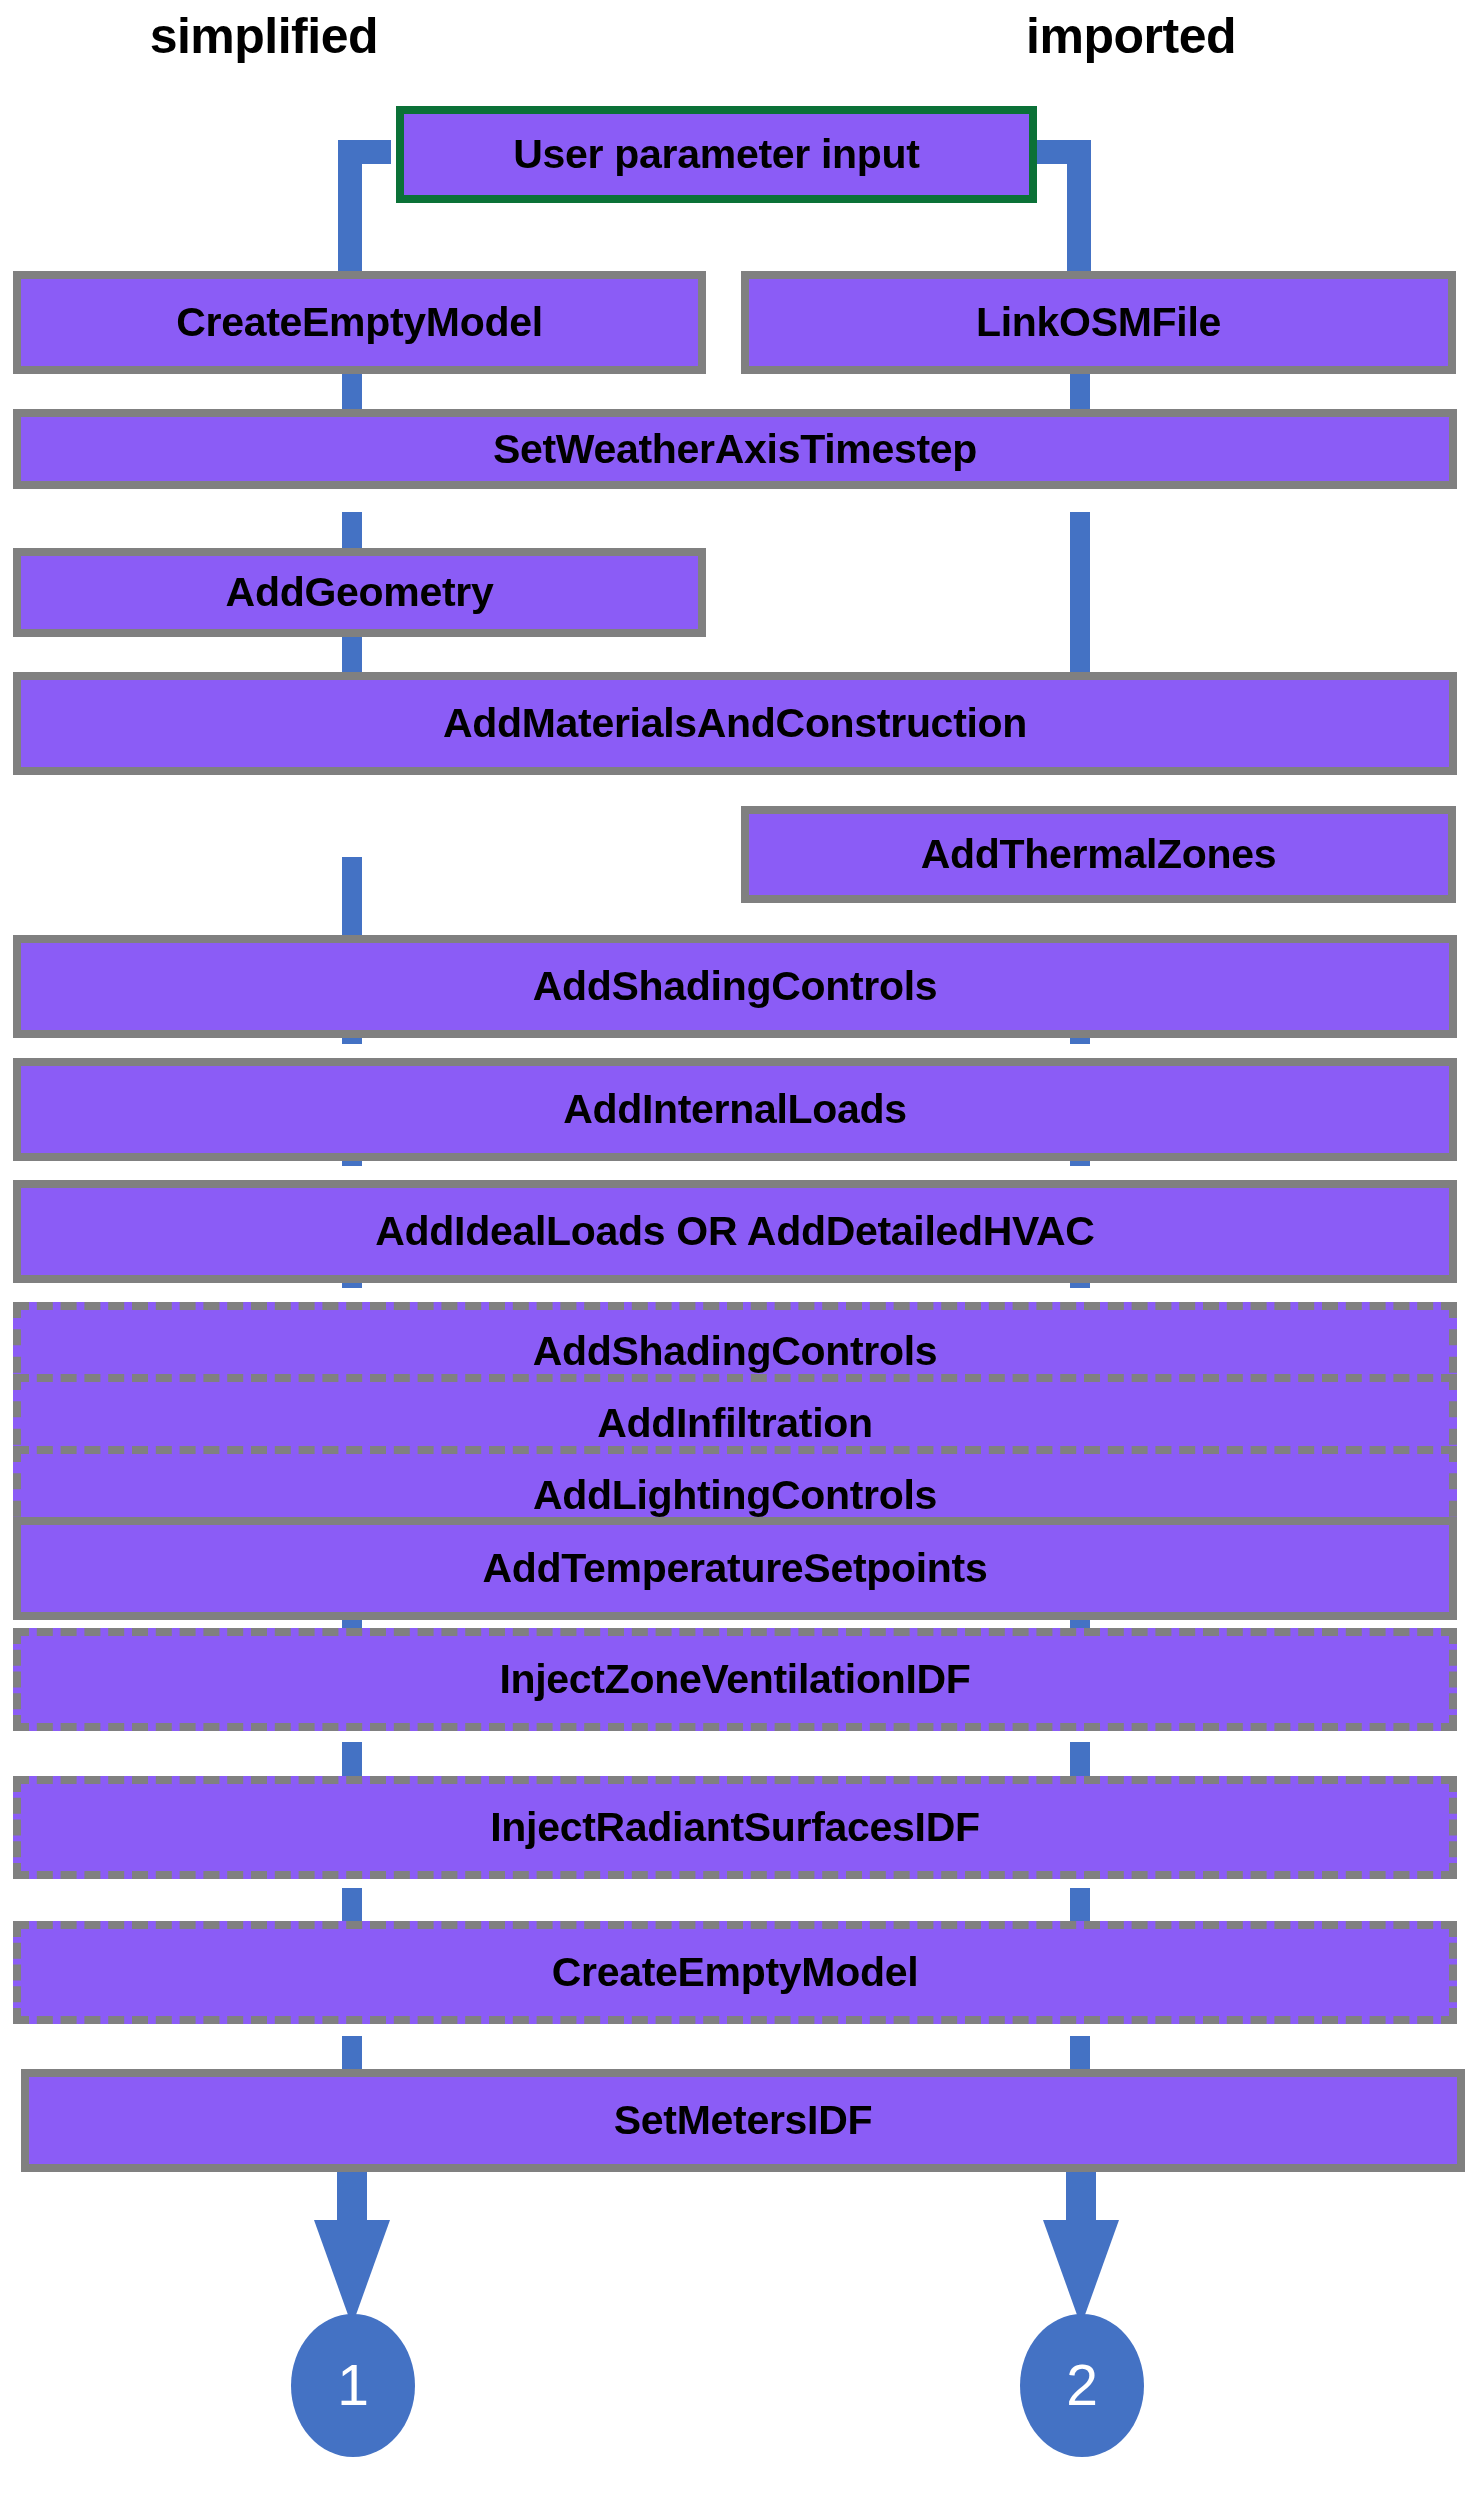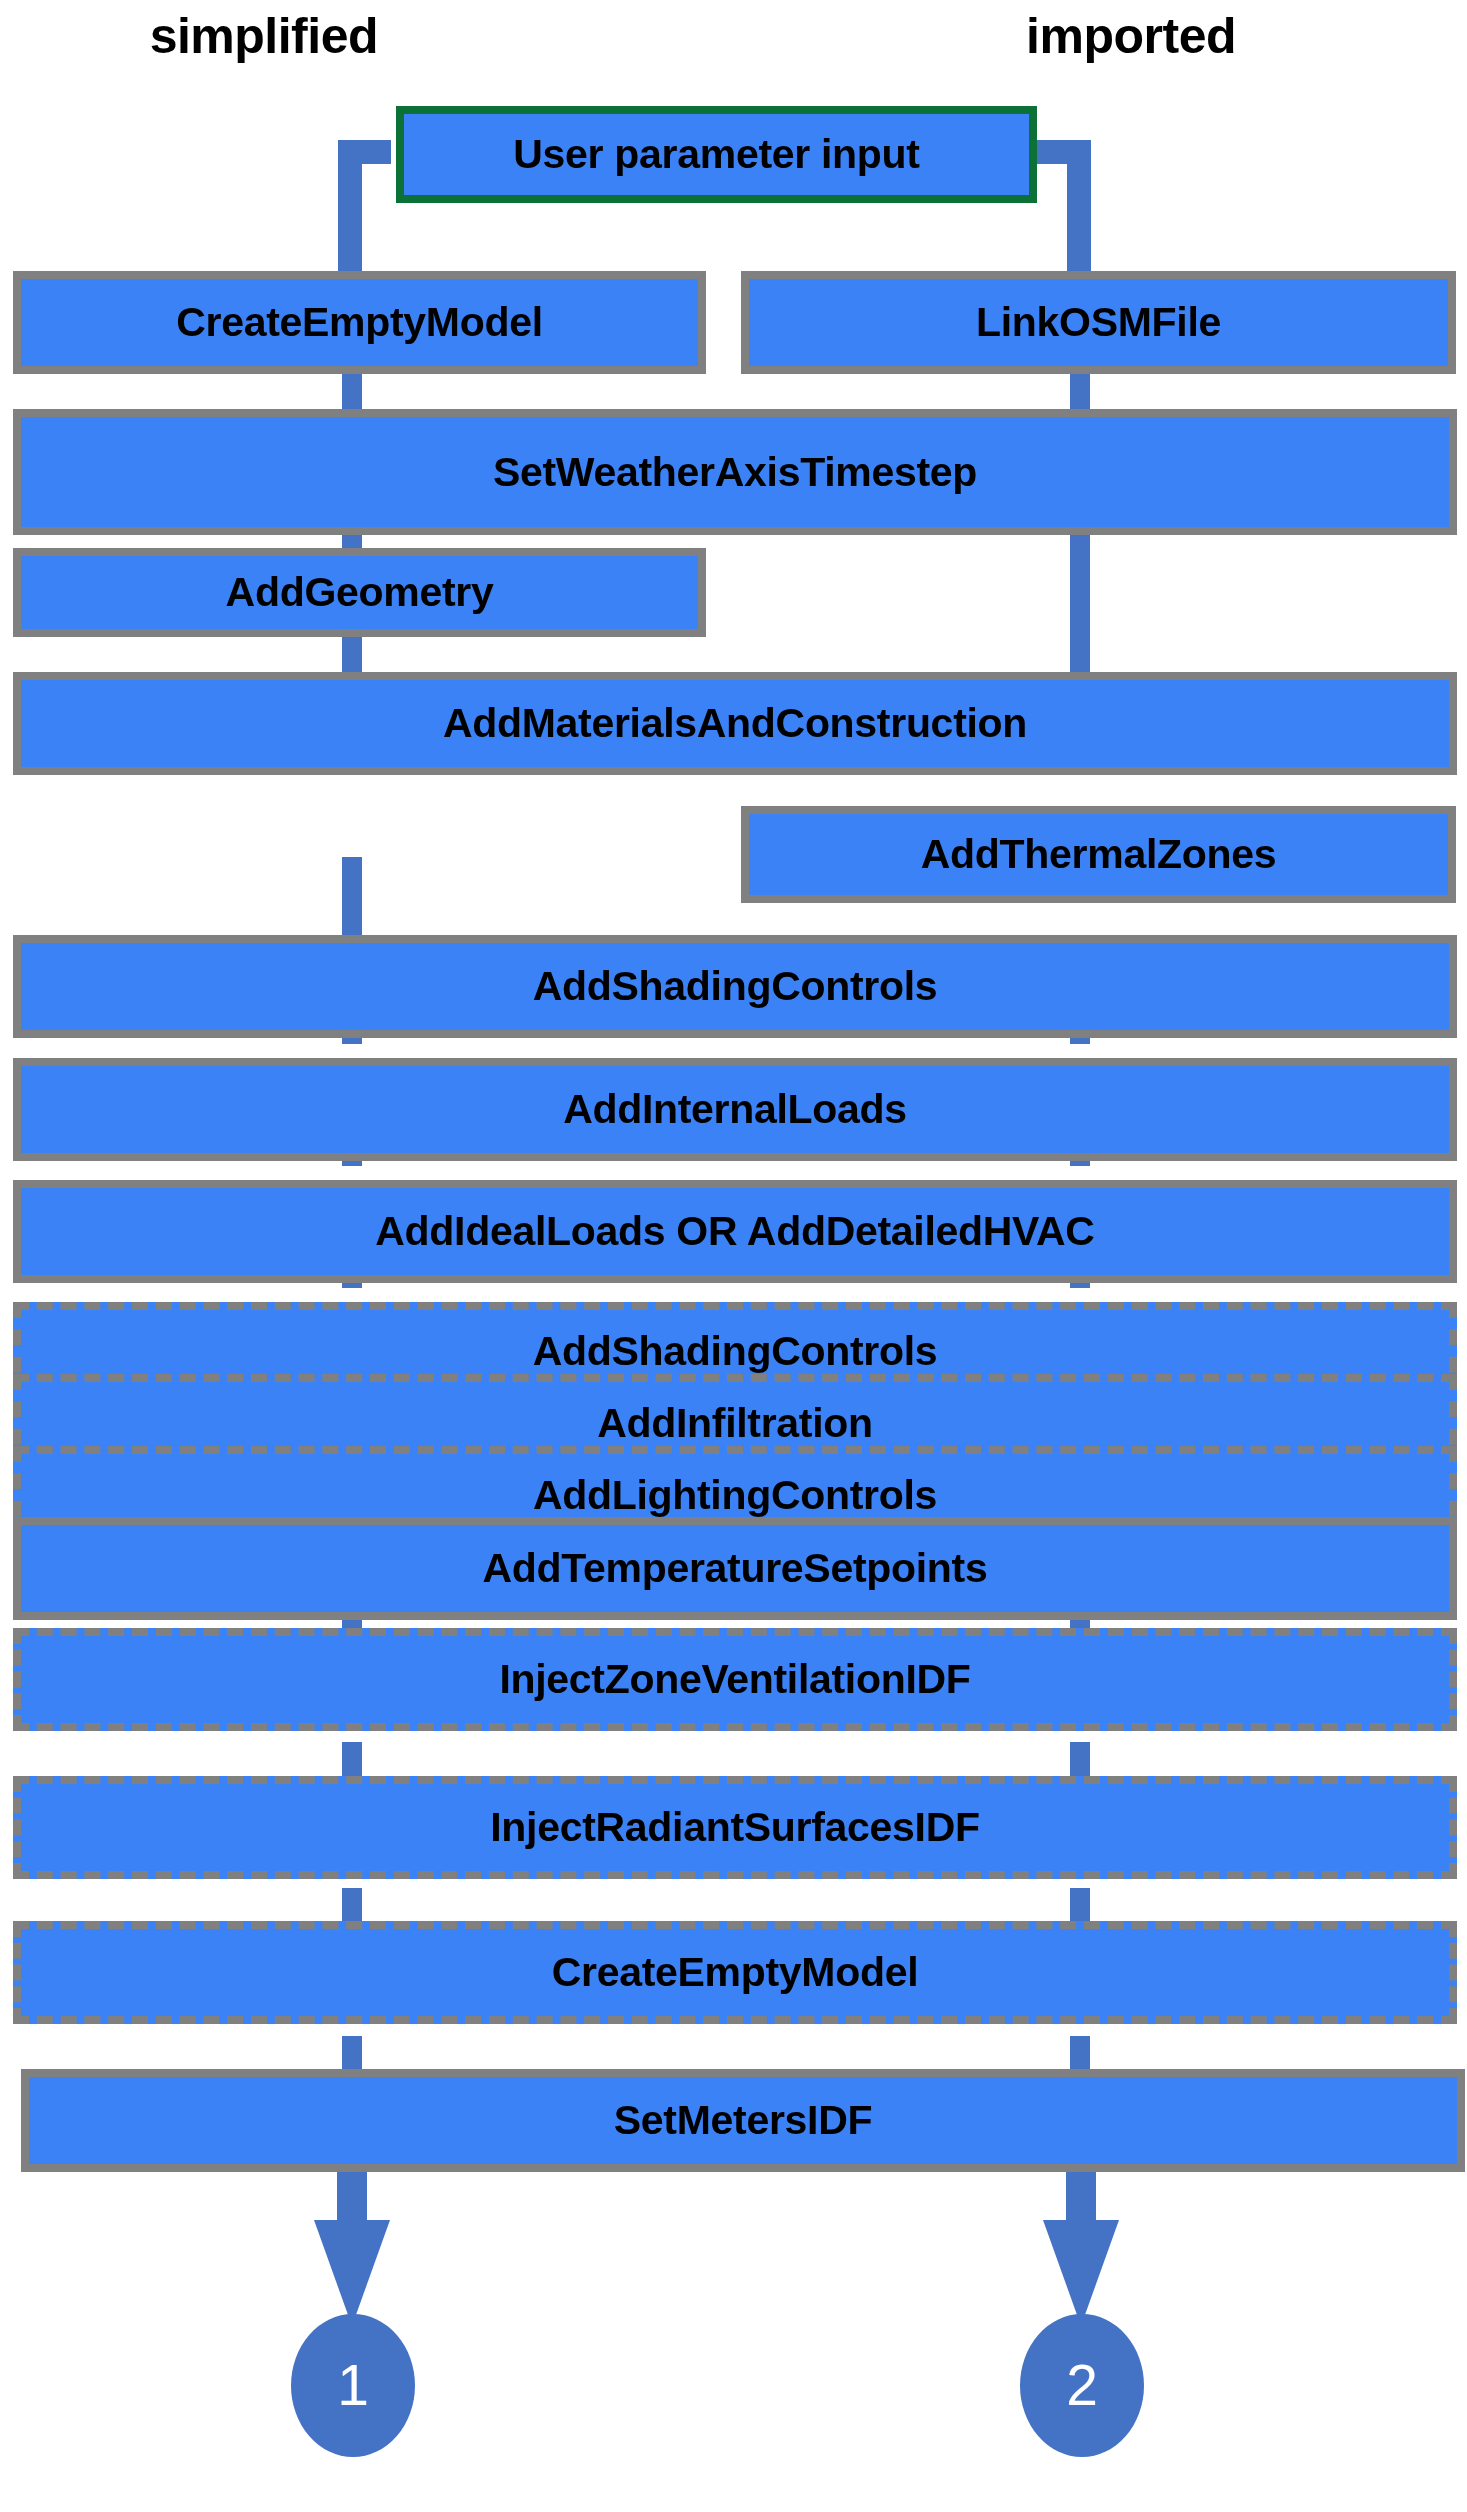--- a/index.html
+++ b/index.html
@@ -33,21 +33,21 @@
   .conn {
     position: absolute;
     background: #4472C4;
     z-index: 1;
   }
 
   
   .node {
     position: absolute;
     box-sizing: border-box;
-    background: #3b82f6;
+    background: #8b5cf6;
     display: flex;
     align-items: center;
     justify-content: center;
     z-index: 3;
   }
   .node .label {
     font-size: 41px;
     font-weight: 700;
     color: #000000;
     line-height: 1;
@@ -146,21 +146,21 @@
   </div>
 
   <div class="node solid" style="left:13px; top:271px; width:693px; height:103px;">
     <span class="label">CreateEmptyModel</span>
   </div>
 
   <div class="node solid" style="left:741px; top:271px; width:715px; height:103px;">
     <span class="label">LinkOSMFile</span>
   </div>
 
-  <div class="node solid" style="left:13px; top:409px; width:1444px; height:126px;">
+  <div class="node solid" style="left:13px; top:409px; width:1444px; height:80px;">
     <span class="label">SetWeatherAxisTimestep</span>
   </div>
 
   <div class="node solid" style="left:13px; top:548px; width:693px; height:89px;">
     <span class="label">AddGeometry</span>
   </div>
 
   <div class="node solid" style="left:13px; top:672px; width:1444px; height:103px;">
     <span class="label">AddMaterialsAndConstruction</span>
   </div>

